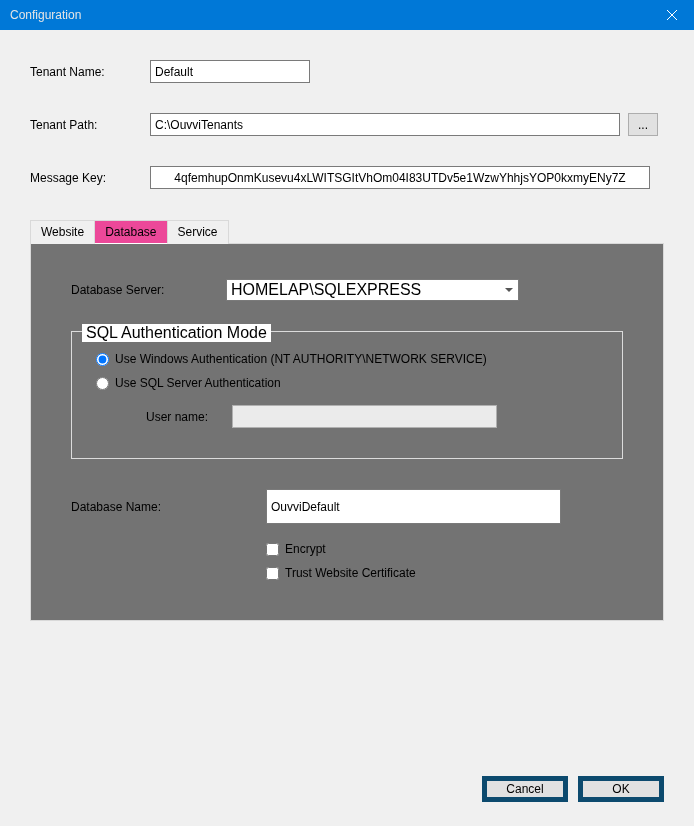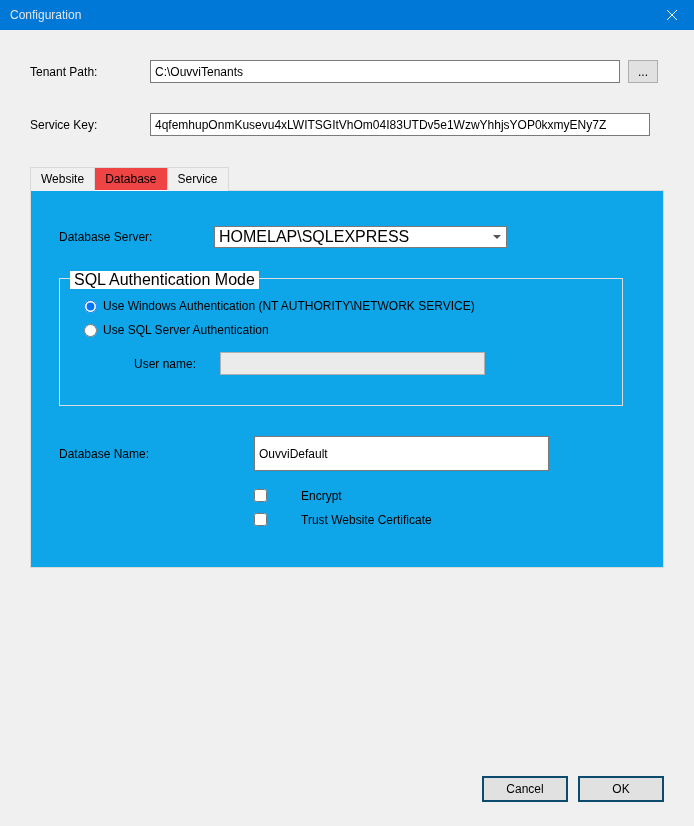--- a/index.html
+++ b/index.html
@@ -69,20 +69,21 @@
       font-size: 12px;
     }
     .tenant-name-input {
       width: 160px;
     }
     .tenant-path-input {
       width: 470px;
     }
     .message-key-input {
       width: 500px;
+      text-align: center;
     }
     .browse-btn {
       margin-left: 8px;
       width: 30px;
       height: 23px;
       border: 1px solid #adadad;
       background: #e1e1e1;
       font-size: 12px;
       cursor: pointer;
     }
@@ -100,29 +101,29 @@
       font-size: 12px;
       background: #f0f0f0;
       border: 1px solid #d9d9d9;
       border-bottom: none;
       cursor: pointer;
       margin-right: -1px;
       position: relative;
       top: 1px;
     }
     .tab.active {
-      background: #ef4444;
+      background: #ec4899;
       border-color: #d9d9d9;
       border-bottom: 1px solid #ffffff;
       z-index: 3;
     }
     .tab-content {
-      background: #0ea5e9;
+      background: #737373;
       border: 1px solid #d9d9d9;
-      padding: 35px 40px 30px 28px;
+      padding: 35px 40px 30px 40px;
       position: relative;
       z-index: 1;
     }
     .db-row {
       display: flex;
       align-items: center;
       margin-bottom: 30px;
     }
     .db-label {
       width: 155px;
@@ -213,41 +214,40 @@
       width: 295px;
       height: 35px;
       border: 1px solid #7a7a7a;
       background: #ffffff;
       padding: 2px 4px;
       font-family: inherit;
       font-size: 12px;
     }
     .check-row {
       display: flex;
-      align-items: flex-start;
+      align-items: flex-end;
       margin-bottom: 10px;
       padding-left: 195px;
-      gap: 28px;
     }
     .check-row input[type="checkbox"] {
       margin-right: 6px;
       width: 13px;
       height: 13px;
     }
     .footer {
       position: absolute;
       bottom: 24px;
       right: 30px;
       display: flex;
       gap: 10px;
     }
     .footer-btn {
       width: 86px;
       height: 26px;
-      border: 2px solid #0c4a6e;
+      border: 5px solid #0c4a6e;
       background: #e1e1e1;
       font-family: inherit;
       font-size: 12px;
       cursor: pointer;
     }
   </style>
 </head>
 <body>
 
 <div class="titlebar">
@@ -256,29 +256,33 @@
     <svg viewBox="0 0 10 10">
         <line x1="0" y1="0" x2="10" y2="10" stroke="white" stroke-width="1"></line>
         <line x1="10" y1="0" x2="0" y2="10" stroke="white" stroke-width="1"></line>
       </svg>
   </div>
 </div>
 
 <div class="window-body">
   <div class="content">
 
+    <div class="form-row">
+      <label class="form-label">Tenant Name:</label>
+      <input type="text" class="text-input tenant-name-input" value="Default" style="">
+    </div>
 
     <div class="form-row">
       <label class="form-label">Tenant Path:</label>
       <input type="text" class="text-input tenant-path-input" value="C:\OuvviTenants" style="">
       <button class="browse-btn">...</button>
     </div>
 
     <div class="form-row">
-      <label class="form-label">Service Key:</label>
+      <label class="form-label">Message Key:</label>
       <input type="text" class="text-input message-key-input" value="4qfemhupOnmKusevu4xLWITSGItVhOm04I83UTDv5e1WzwYhhjsYOP0kxmyENy7Z" style="">
     </div>
   </div>
 
   <div class="tabs-container">
     <div class="tab-headers">
       <div class="tab">Website</div>
       <div class="tab active">Database</div>
       <div class="tab">Service</div>
     </div>

